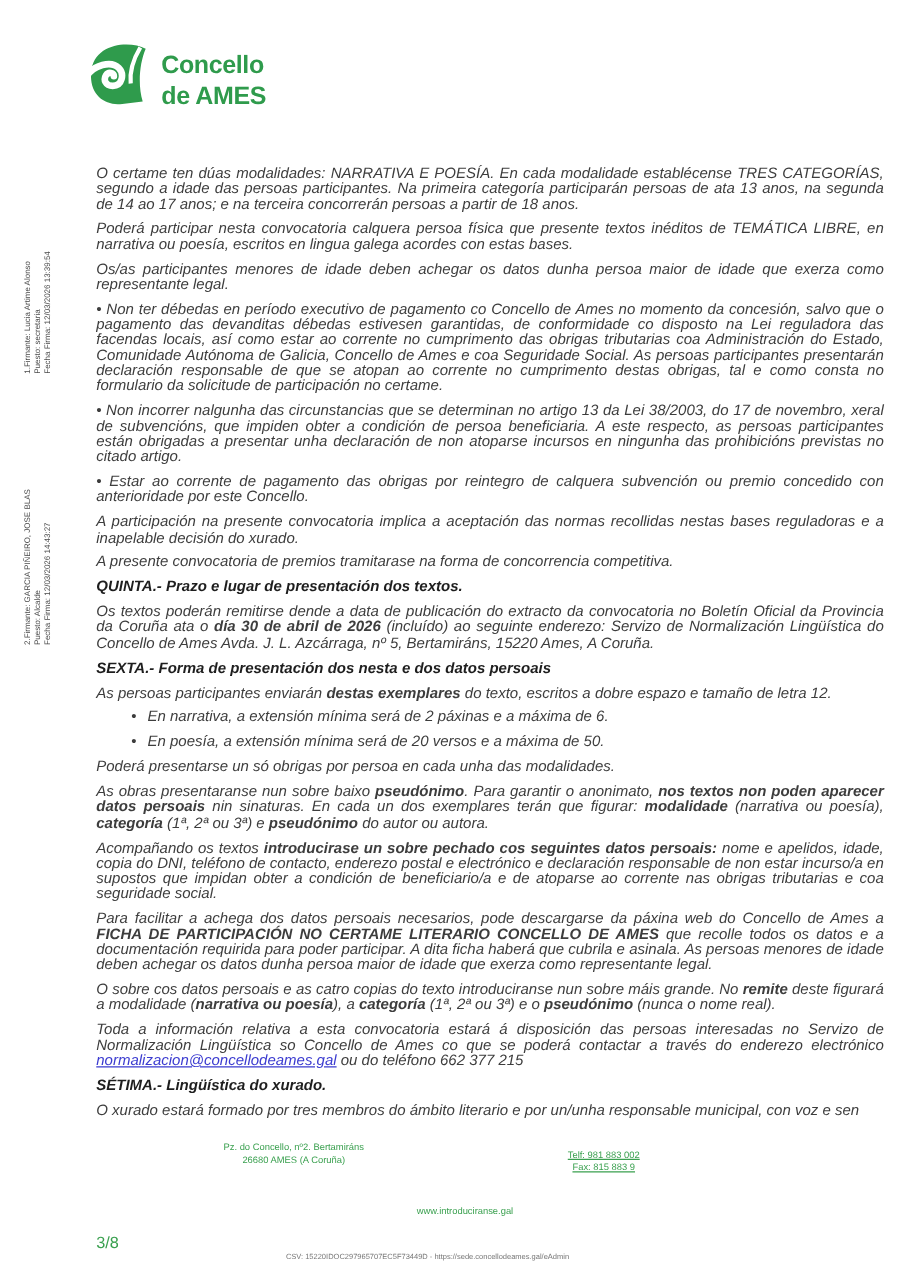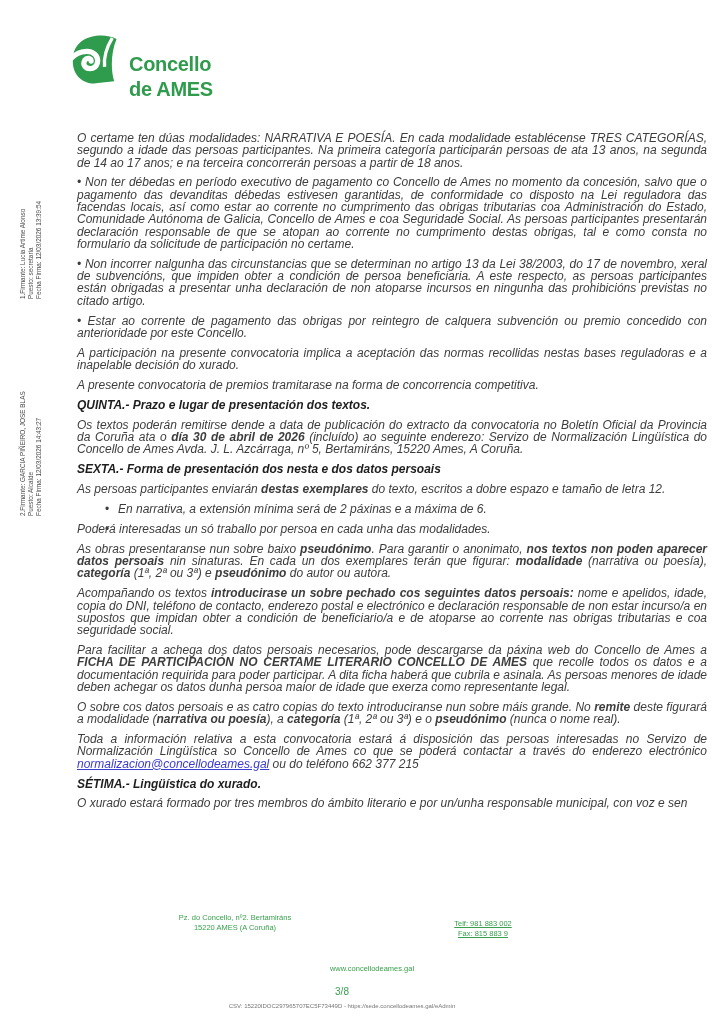--- a/index.html
+++ b/index.html
@@ -6,21 +6,21 @@
   .page {
     position:relative; width:724px; height:1024px; background:#ffffff;
     margin:0 auto; overflow:hidden;
     font-family:"Liberation Sans", sans-serif;
   }
 
   
   .logo-wrap { position:absolute; left:70px; top:34px; display:flex; align-items:flex-start; }
   .logo-glyph { width:48px; height:56px; color:var(--brand-green,#2f9b4c); }
   .logo-text {
-    margin-left:11px; margin-top:18px;
+    margin-left:11px; margin-top:6px;
     color:var(--brand-green,#2f9b4c);
     font-size:20px; font-weight:bold; line-height:25px; letter-spacing:-0.3px;
   }
 
   
   .sig {
     position:absolute; transform:rotate(-90deg); transform-origin:0 0;
     font-size:6.4px; line-height:8px; color:#4a4a4a; white-space:nowrap;
   }
   .sig1 { left:19px; top:299px; }
@@ -37,22 +37,22 @@
   .b { font-weight:bold; }
   .bullet { position:relative; padding-left:41px; }
   .bullet .marker { position:absolute; left:28px; font-style:normal; }
   .email-link { color:var(--link-blue,#3b3bd0); text-decoration:underline; }
 
   
   .footer-block { position:absolute; color:var(--footer-green,#3aa04f); font-size:7.5px; line-height:10px; text-align:center; }
   .f-left  { left:155px; top:913px; width:160px; }
   .f-mid   { left:307px; top:964px; width:130px; }
   .f-right { left:438px; top:919px; width:90px;text-decoration:underline; }
-  .page-num { position:absolute; left:77px; top:986px; width:530px; text-align:center;
-              color:var(--footer-green,#3aa04f); font-size:10px; }
+  .page-num { position:absolute; left:77px; top:986px; width:530px; text-align:left;
+              color:var(--footer-green,#3aa04f); font-size:13px; }
   .csv { position:absolute; left:77px; top:1003px; width:530px; text-align:center;
          color:#767676; font-size:6px; }
 </style>
 </head>
 <body>
 
 <div class="page">
 
   <div class="logo-wrap">
     <svg class="logo-glyph" viewBox="0 0 100 112" aria-hidden="true">
@@ -72,46 +72,48 @@
     <div>Fecha Firma: 12/03/2026 13:39:54</div>
   </div>
   <div class="sig sig2">
     <div>2.Firmante: GARCIA PIÑEIRO, JOSE BLAS</div>
     <div>Puesto: Alcalde</div>
     <div>Fecha Firma: 12/03/2026 14:43:27</div>
   </div>
 
   <div class="doc" id="doc-body">
       <div class="para p"><span>O certame ten dúas modalidades: NARRATIVA E POESÍA. En cada modalidade establécense TRES CATEGORÍAS, segundo a idade das persoas participantes. Na primeira categoría participarán persoas de ata 13 anos, na segunda de 14 ao 17 anos; e na terceira concorrerán persoas a partir de 18 anos.</span></div>
+      <div class="para p"><span>Poderá participar nesta convocatoria calquera persoa física que presente textos inéditos de TEMÁTICA LIBRE, en narrativa ou poesía, escritos en lingua galega acordes con estas bases.</span></div>
+      <div class="para p"><span>Os/as participantes menores de idade deben achegar os datos dunha persoa maior de idade que exerza como representante legal.</span></div>
       <div class="para p"><span>• Non ter débedas en período executivo de pagamento co Concello de Ames no momento da concesión, salvo que o pagamento das devanditas débedas estivesen garantidas, de conformidade co disposto na Lei reguladora das facendas locais, así como estar ao corrente no cumprimento das obrigas tributarias coa Administración do Estado, Comunidade Autónoma de Galicia, Concello de Ames e coa Seguridade Social. As persoas participantes presentarán declaración responsable de que se atopan ao corrente no cumprimento destas obrigas, tal e como consta no formulario da solicitude de participación no certame.</span></div>
       <div class="para p"><span>• Non incorrer nalgunha das circunstancias que se determinan no artigo 13 da Lei 38/2003, do 17 de novembro, xeral de subvencións, que impiden obter a condición de persoa beneficiaria. A este respecto, as persoas participantes están obrigadas a presentar unha declaración de non atoparse incursos en ningunha das prohibicións previstas no citado artigo.</span></div>
       <div class="para p"><span>• Estar ao corrente de pagamento das obrigas por reintegro de calquera subvención ou premio concedido con anterioridade por este Concello.</span></div>
       <div class="para p"><span>A participación na presente convocatoria implica a aceptación das normas recollidas nestas bases reguladoras e a inapelable decisión do xurado.</span></div>
       <div class="para p"><span>A presente convocatoria de premios tramitarase na forma de concorrencia competitiva.</span></div>
       <div class="para heading"><span>QUINTA.- Prazo e lugar de presentación dos textos.</span></div>
       <div class="para p"><span>Os textos poderán remitirse dende a data de publicación do extracto da convocatoria no Boletín Oficial da Provincia da Coruña ata o </span><span class="b">día 30 de abril de 2026</span><span> (incluído) ao seguinte enderezo: Servizo de Normalización Lingüística do Concello de Ames Avda. J. L. Azcárraga, nº 5, Bertamiráns, 15220 Ames, A Coruña.</span></div>
       <div class="para heading"><span>SEXTA.- Forma de presentación dos nesta e dos datos persoais</span></div>
       <div class="para p"><span>As persoas participantes enviarán </span><span class="b">destas exemplares</span><span> do texto, escritos a dobre espazo e tamaño de letra 12.</span></div>
       <div class="para bullet"><span class="marker">•</span><span>En narrativa, a extensión mínima será de 2 páxinas e a máxima de 6.</span></div>
-      <div class="para bullet"><span class="marker">•</span></div>
-      <div class="para p"><span>Poderá interesadas un só traballo por persoa en cada unha das modalidades.</span></div>
+      <div class="para bullet"><span class="marker">•</span><span>En poesía, a extensión mínima será de 20 versos e a máxima de 50.</span></div>
+      <div class="para p"><span>Poderá presentarse un só obrigas por persoa en cada unha das modalidades.</span></div>
       <div class="para p"><span>As obras presentaranse nun sobre baixo </span><span class="b">pseudónimo</span><span>. Para garantir o anonimato, </span><span class="b">nos textos non poden aparecer datos persoais</span><span> nin sinaturas. En cada un dos exemplares terán que figurar: </span><span class="b">modalidade</span><span> (narrativa ou poesía), </span><span class="b">categoría</span><span> (1ª, 2ª ou 3ª) e </span><span class="b">pseudónimo</span><span> do autor ou autora.</span></div>
       <div class="para p"><span>Acompañando os textos </span><span class="b">introducirase un sobre pechado cos seguintes datos persoais:</span><span> nome e apelidos, idade, copia do DNI, teléfono de contacto, enderezo postal e electrónico e declaración responsable de non estar incurso/a en supostos que impidan obter a condición de beneficiario/a e de atoparse ao corrente nas obrigas tributarias e coa seguridade social.</span></div>
       <div class="para p"><span>Para facilitar a achega dos datos persoais necesarios, pode descargarse da páxina web do Concello de Ames a </span><span class="b">FICHA DE PARTICIPACIÓN NO CERTAME LITERARIO CONCELLO DE AMES</span><span> que recolle todos os datos e a documentación requirida para poder participar. A dita ficha haberá que cubrila e asinala. As persoas menores de idade deben achegar os datos dunha persoa maior de idade que exerza como representante legal.</span></div>
       <div class="para p"><span>O sobre cos datos persoais e as catro copias do texto introduciranse nun sobre máis grande. No </span><span class="b">remite</span><span> deste figurará a modalidade (</span><span class="b">narrativa ou poesía</span><span>), a </span><span class="b">categoría</span><span> (1ª, 2ª ou 3ª) e o </span><span class="b">pseudónimo</span><span> (nunca o nome real).</span></div>
       <div class="para p"><span>Toda a información relativa a esta convocatoria estará á disposición das persoas interesadas no Servizo de Normalización Lingüística so Concello de Ames co que se poderá contactar a través do enderezo electrónico </span><a class="email-link" href="#">normalizacion@concellodeames.gal</a><span> ou do teléfono 662 377 215</span></div>
       <div class="para heading"><span>SÉTIMA.- Lingüística do xurado.</span></div>
       <div class="para p"><span>O xurado estará formado por tres membros do ámbito literario e por un/unha responsable municipal, con voz e sen</span></div>
     </div>
 
   <div class="footer-block f-left">
     <div>Pz. do Concello, nº2. Bertamiráns</div>
-    <div>15220 AMES (A Coruña)</div>
+    <div>26680 AMES (A Coruña)</div>
   </div>
-  <div class="footer-block f-mid">www.concellodeames.gal</div>
+  <div class="footer-block f-mid">www.introduciranse.gal</div>
   <div class="footer-block f-right">
     <div>Telf: 981 883 002</div>
     <div>Fax: 815 883 9</div>
   </div>
   <div class="page-num">3/8</div>
   <div class="csv">CSV: 15220IDOC297965707EC5F73449D - https://sede.concellodeames.gal/eAdmin</div>
 
 </div>
 
 </body></html>

